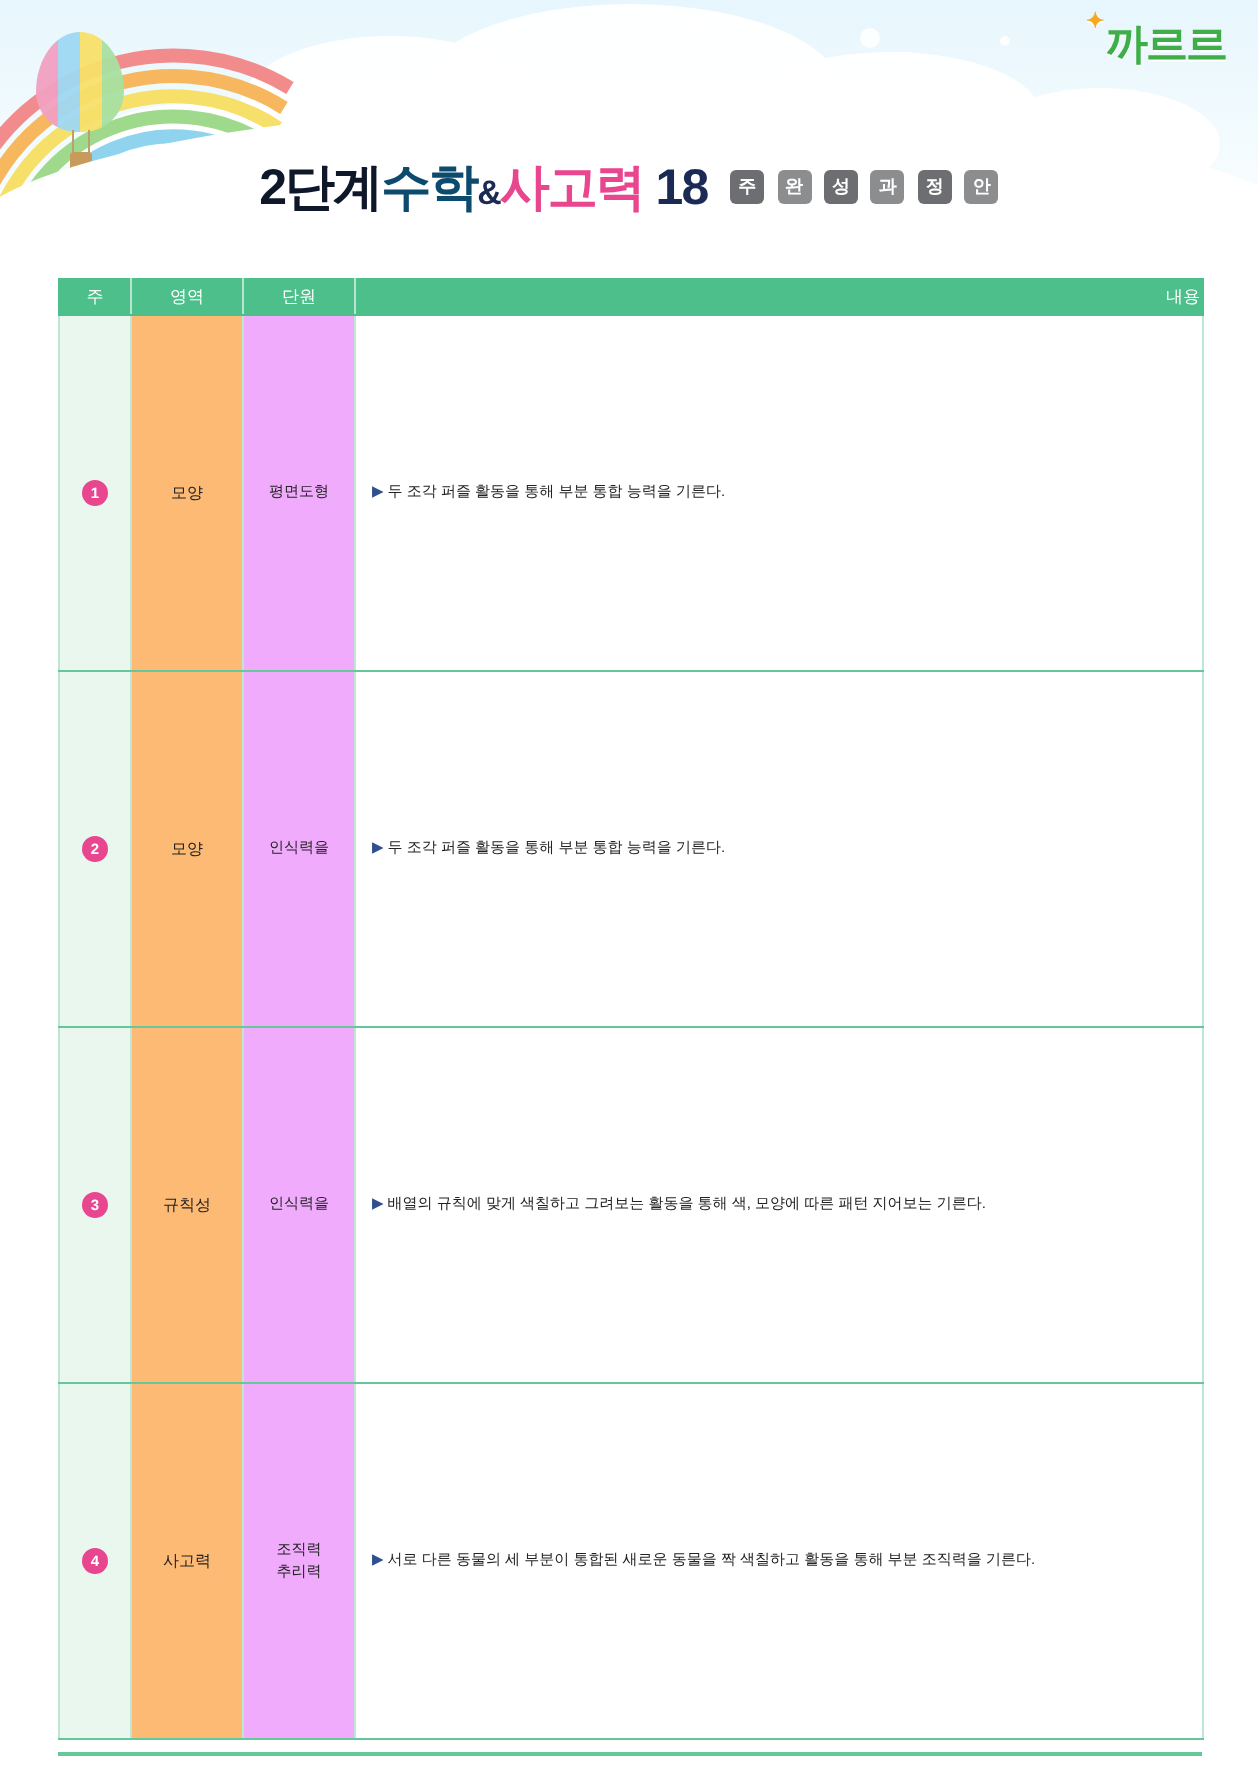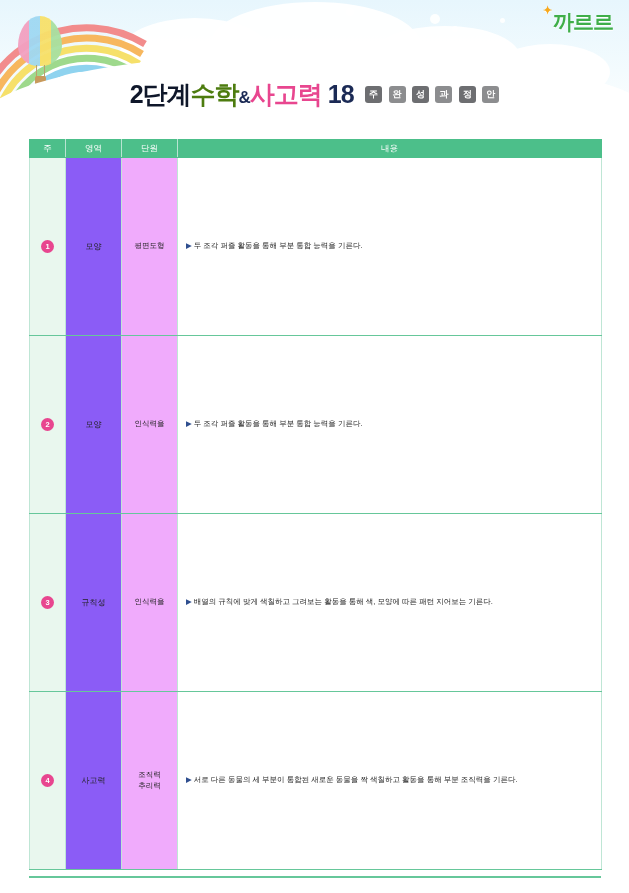--- a/index.html
+++ b/index.html
@@ -104,21 +104,21 @@
     white-space: nowrap;
   }
   .title {
     display: inline-block;
     font-size: 25px;
     font-weight: bold;
     letter-spacing: -1px;
     line-height: 1;
   }
   .t-dark  { color: #0f172a; }
-  .t-blue  { color: #4d7c0f; }
+  .t-blue  { color: #0c4a6e; }
   .t-amp   { color: #1b2a55; font-size: 17px; }
   .t-pink  { color: #e8468f; }
   .t-num   { color: #1b2a55; }
   .chips { display: inline-block; margin-left: 5px; vertical-align: 4px; }
   .chip {
     display: inline-block;
     width: 17px; height: 17px;
     margin-left: 2px;
     border-radius: 3px;
     color: #ffffff;
@@ -147,41 +147,41 @@
   }
   .table th {
     background: #4cbf8a;
     color: #ffffff;
     font-weight: normal;
     font-size: 8.5px;
     height: 18px;
     border: 1px solid #4cbf8a;
     border-right-color: #b9e4d2;
   }
-  .table th:last-child { border-right-color: #4cbf8a; }
+  .table th:last-child { border-right-color: #4cbf8a; text-align: right; }
   .table td {
     border-left: 1px solid #bfe6d5;
     border-right: 1px solid #bfe6d5;
     border-bottom: 1px solid #66c79a;
     font-size: 8px;
     color: #222222;
     text-align: center;
     vertical-align: middle;
     height: 178px;
   }
   .col-week    { width: 36px; }
   .col-area    { width: 56px; }
   .col-unit    { width: 56px; }
   .col-content { width: 424px; }
 
   td.cell-week {
     background: #e9f7ee;
   }
   td.cell-area {
-    background: #8b5cf6;
+    background: #fdba74;
   }
   td.cell-unit {
     background: #f0abfc;
     font-size: 7.5px;
     line-height: 1.35;
   }
   td.cell-content {
     background: #ffffff;
     text-align: left;
     padding-left: 8px;

